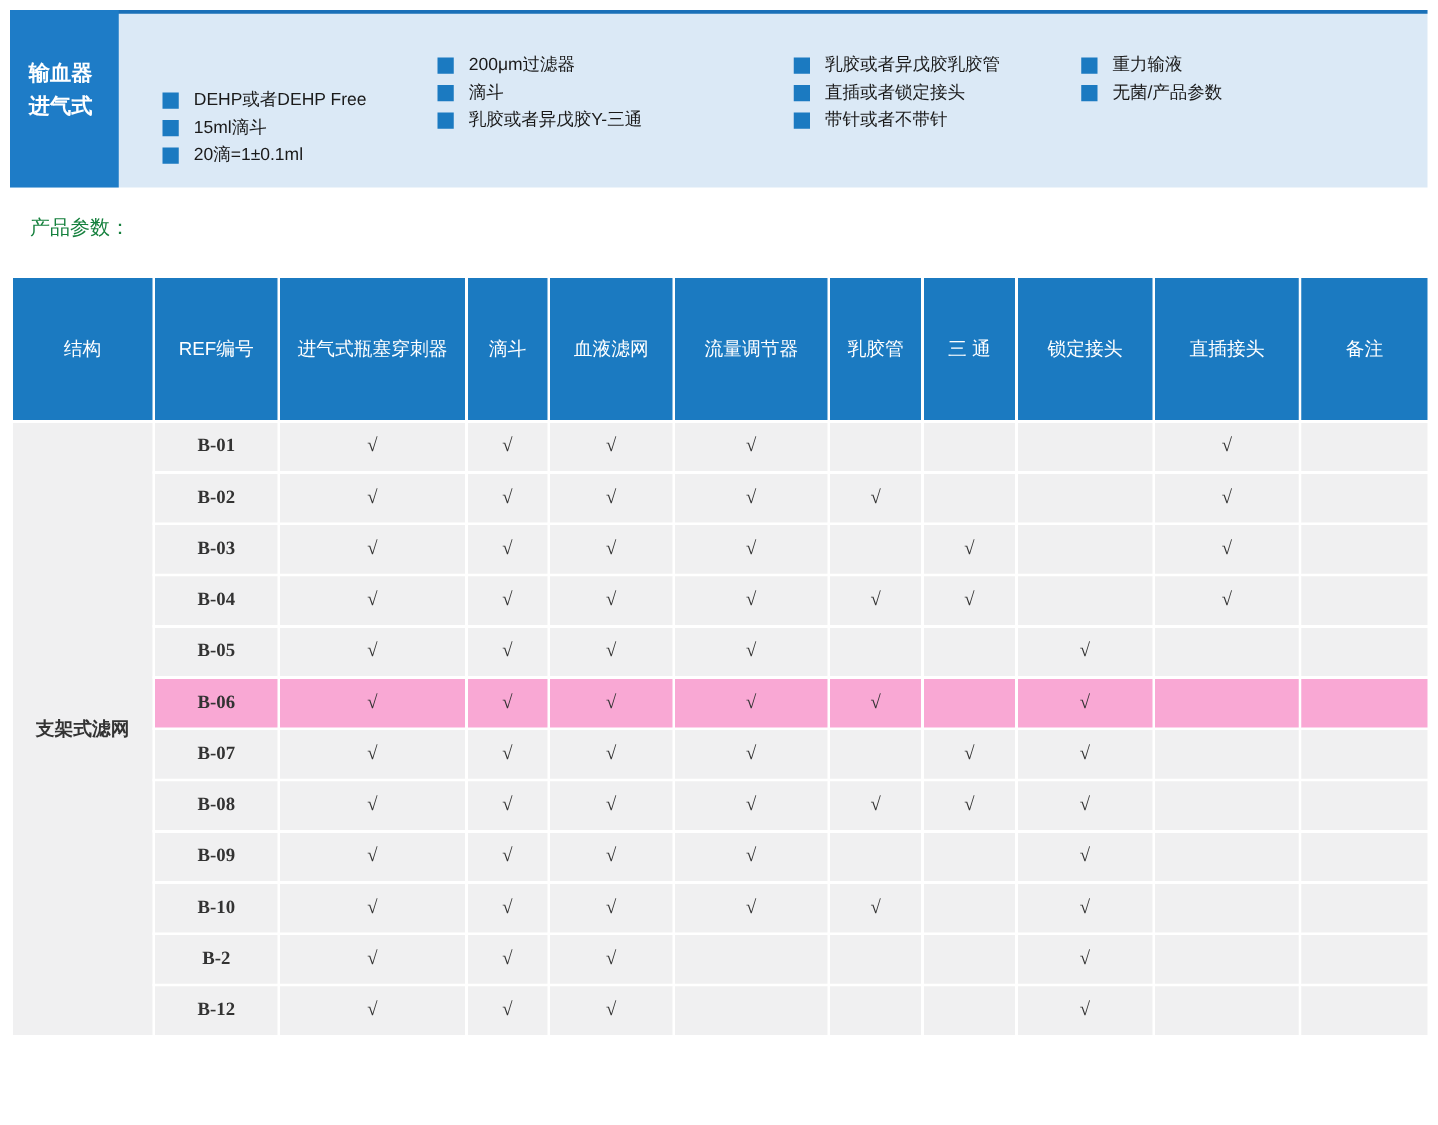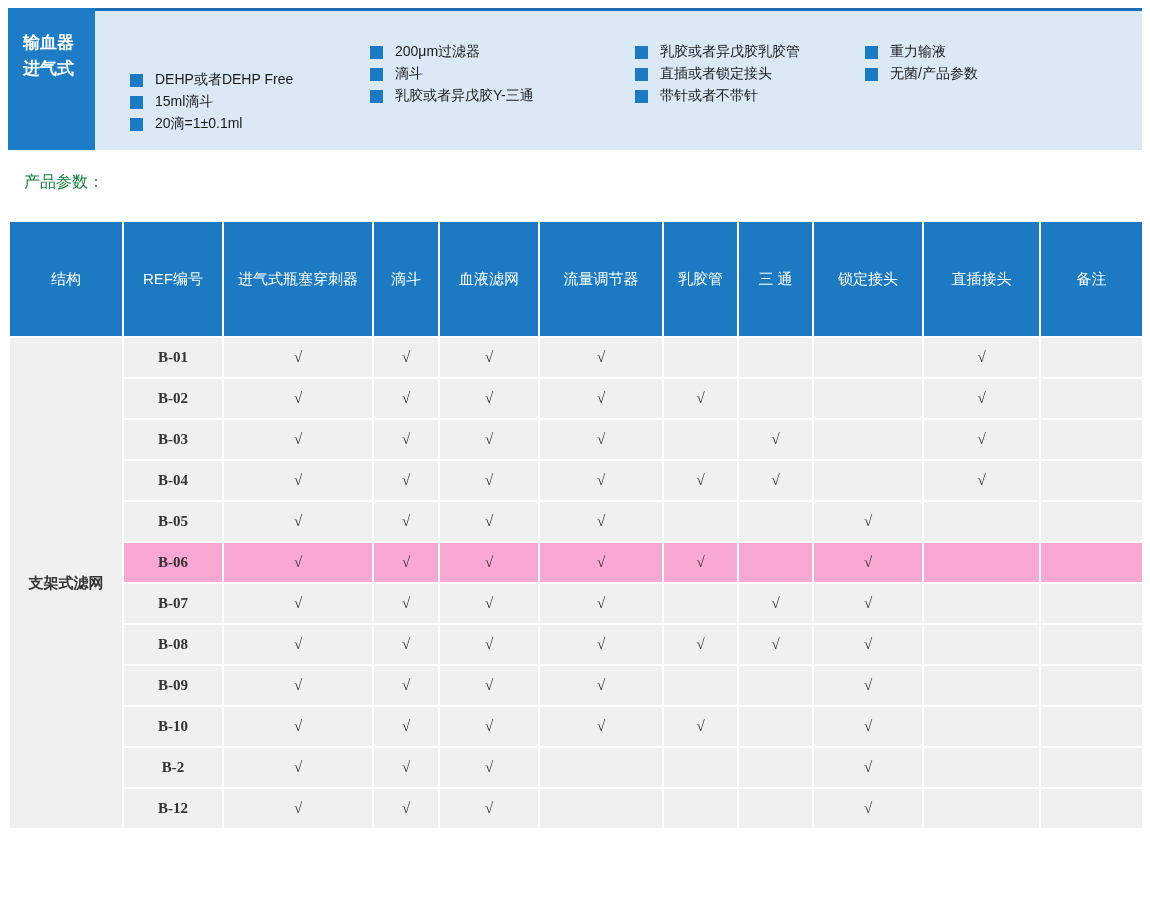--- a/index.html
+++ b/index.html
@@ -4,24 +4,24 @@
 <style>
   * { margin:0; padding:0; box-sizing:border-box; }
   html,body { width:1150px; height:900px; background:#ffffff;
               font-family:"Liberation Sans", sans-serif; position:relative; }
 
   
   .banner { position:absolute; left:8px; top:8px; width:1134px; height:142px;
             background:#dbe9f6; border-top:3px solid #1a70b8; }
   .banner-title-box { position:absolute; left:0; top:-3px; width:87px; height:142px;
             background:#1e7cc7; color:#ffffff; font-weight:bold; font-size:17px;
-            line-height:26px; padding:22px 0 0 15px; }
+            line-height:26px; padding:38px 0 0 15px; }
   .feature-col { position:absolute; top:30px; }
   .feature-col.c0 { left:122px;margin-top:28px; }
-  .feature-col.c1 { left:362px; }
+  .feature-col.c1 { left:342px; }
   .feature-col.c2 { left:627px; }
   .feature-col.c3 { left:857px;text-align:center; }
   .feature-item { display:flex; align-items:center; height:22px; white-space:nowrap; }
   .bullet { display:inline-block; width:13px; height:13px; background:#1b7ac1;
             margin-right:12px; flex:0 0 13px; }
   .feature-text { font-size:14px; color:#1a1a1a; }
 
   
   .section-label { position:absolute; left:24px; top:172px; font-size:16px;
             font-weight:normal; color:#15803d; }

